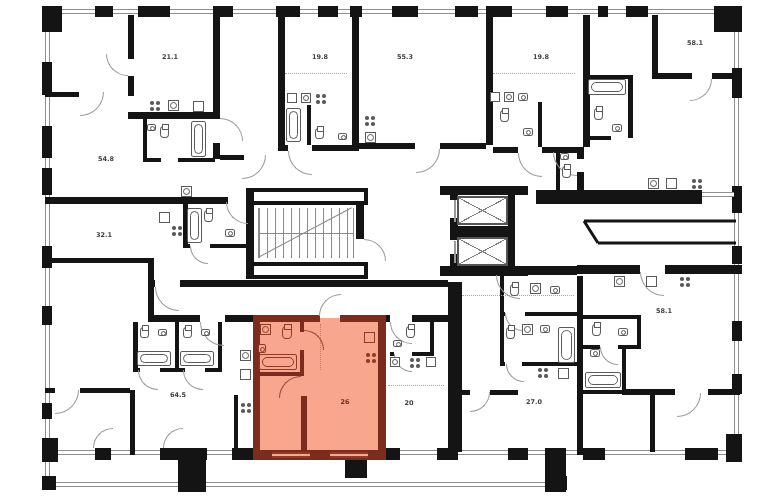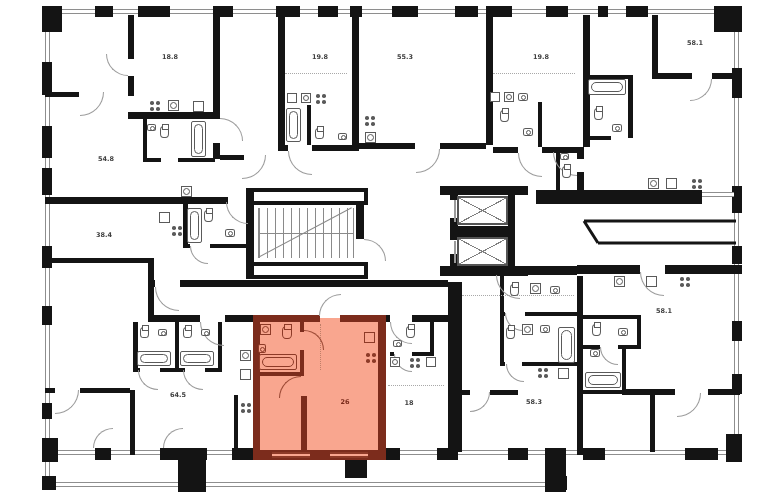--- a/index.html
+++ b/index.html
@@ -322,25 +322,25 @@
   <i class="fx sq" style="left:558px;top:368px;width:11px;height:11px"></i>
 
   <i class="fx wm" style="left:614px;top:276px;width:11px;height:11px"></i>
   <i class="fx sq" style="left:646px;top:276px;width:11px;height:11px"></i>
   <i class="fx stove" style="left:678px;top:275px;width:12px;height:12px"></i>
   <i class="fx toilet" style="left:592px;top:324px;width:9px;height:12px"></i>
   <i class="fx sink" style="left:618px;top:328px;width:10px;height:8px"></i>
   <i class="fx sink" style="left:590px;top:349px;width:10px;height:8px"></i>
   <i class="fx tub" style="left:585px;top:372px;width:36px;height:16px"></i>
 
-  <span class="lab" style="left:170px;top:57px">18.8</span>
+  <span class="lab" style="left:170px;top:57px">21.1</span>
   <span class="lab" style="left:320px;top:57px">19.8</span>
   <span class="lab" style="left:405px;top:57px">55.3</span>
   <span class="lab" style="left:541px;top:57px">19.8</span>
   <span class="lab" style="left:695px;top:43px">58.1</span>
   <span class="lab" style="left:106px;top:159px">54.8</span>
-  <span class="lab" style="left:104px;top:235px">38.4</span>
+  <span class="lab" style="left:104px;top:235px">32.1</span>
   <span class="lab" style="left:664px;top:311px">58.1</span>
   <span class="lab" style="left:178px;top:395px">64.5</span>
   <span class="lab labr" style="left:345px;top:402px">26</span>
-  <span class="lab" style="left:409px;top:403px">18</span>
-  <span class="lab" style="left:534px;top:402px">58.3</span>
+  <span class="lab" style="left:409px;top:403px">20</span>
+  <span class="lab" style="left:534px;top:402px">27.0</span>
 </div>
 
 </body></html>

